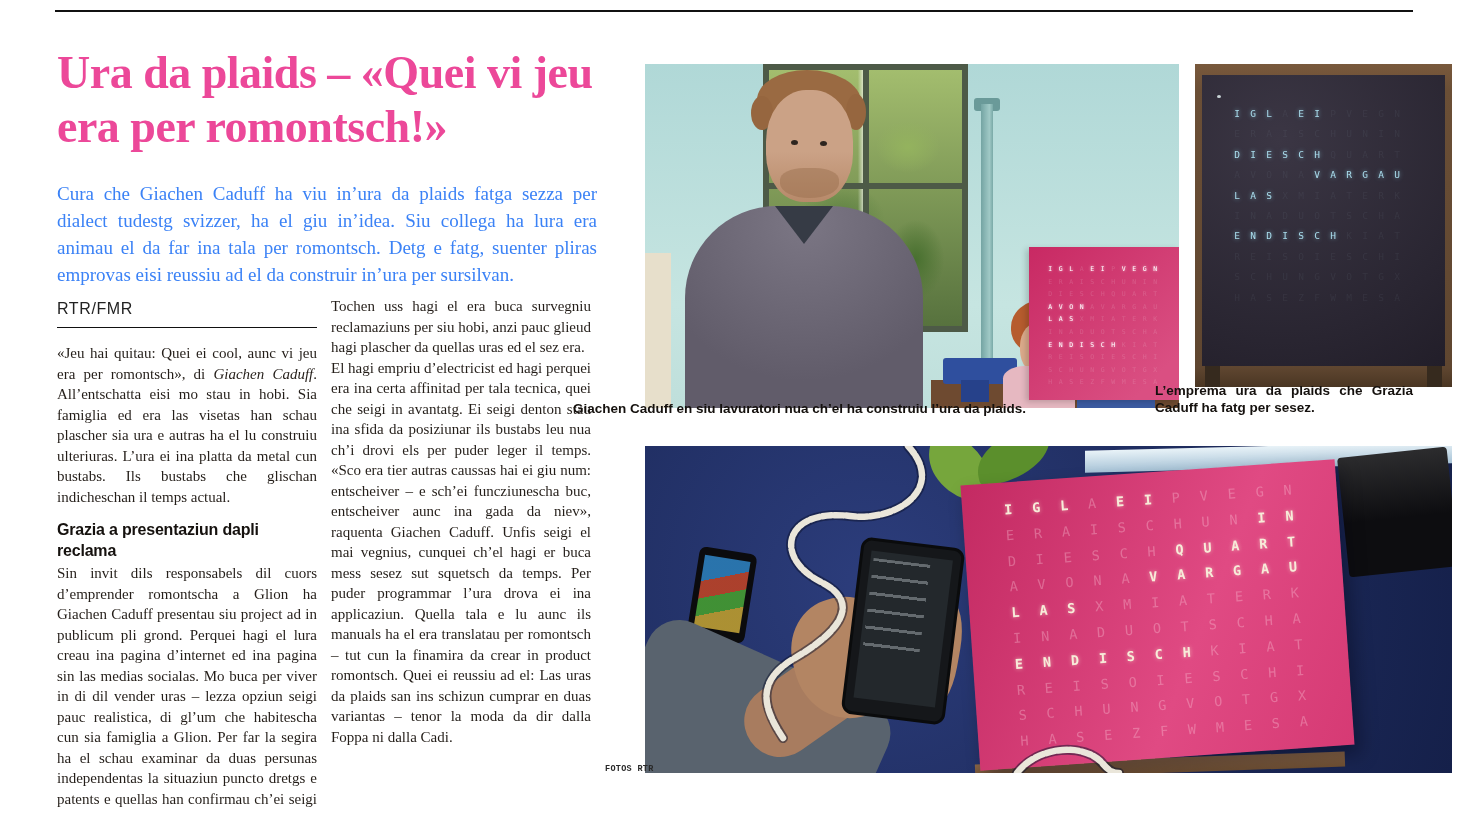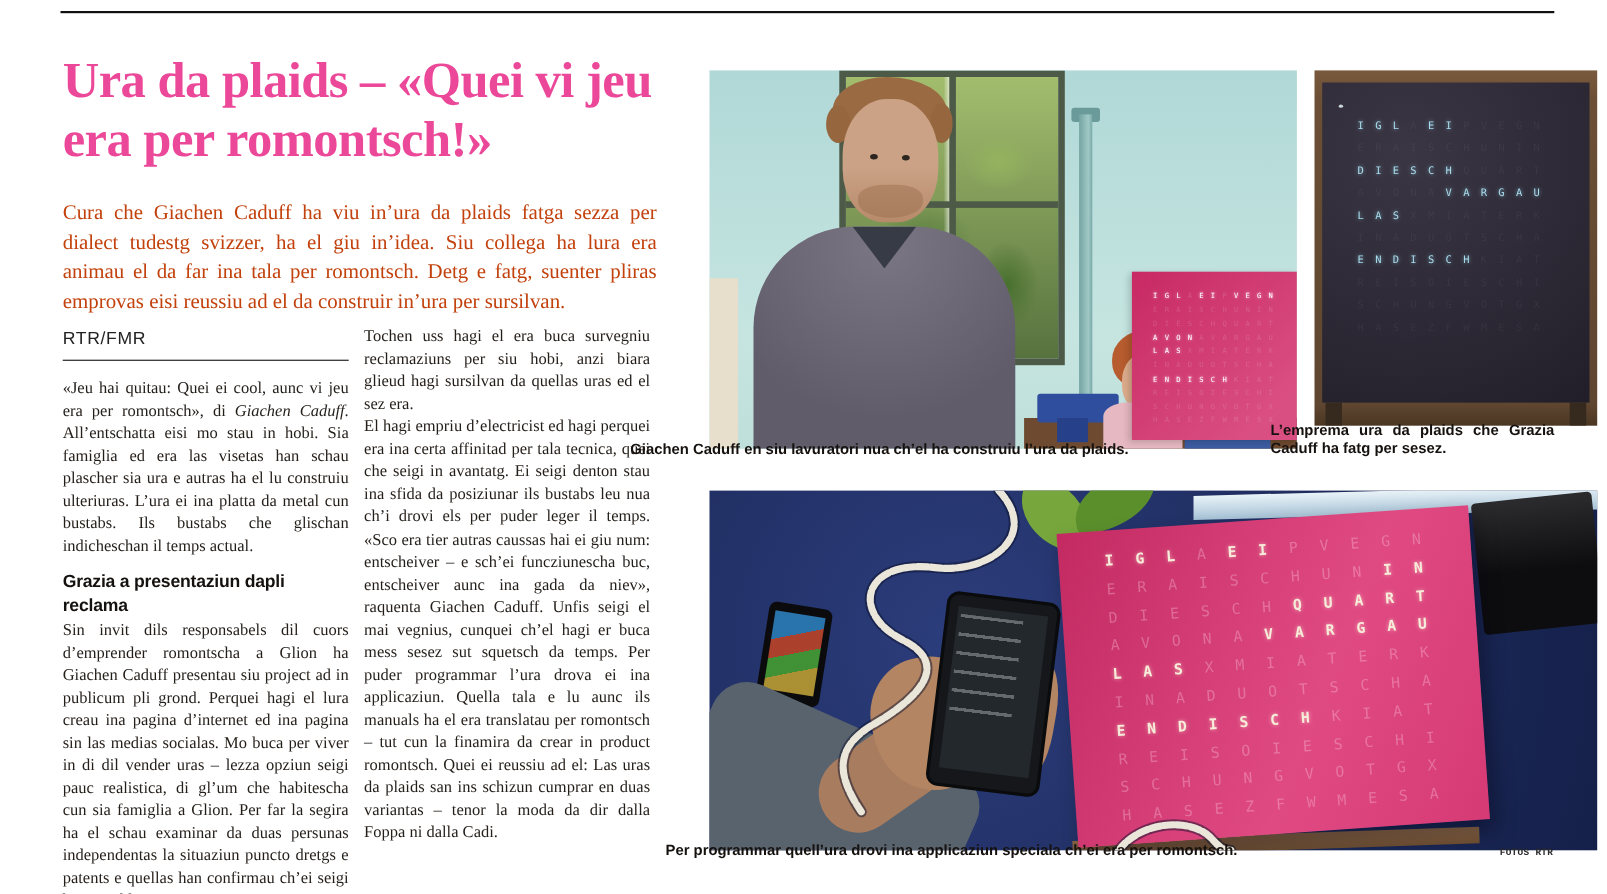--- a/index.html
+++ b/index.html
@@ -5,21 +5,21 @@
   html,body{margin:0;padding:0;background:#ffffff;}
   .page{position:relative;width:1461px;height:813px;background:#fff;overflow:hidden;
         font-family:"Liberation Serif",serif;color:#1a1512;}
   .abs{position:absolute;}
 
   .top-rule{left:55px;top:10px;width:1358px;height:2px;background:#111;}
 
   
   .headline{left:57px;top:46px;width:560px;font-size:46px;line-height:1.18;font-weight:bold;
             letter-spacing:-0.5px;color:#ec4899;margin:0;}
-  .lede{left:57px;top:180px;width:540px;font-size:19px;line-height:27px;color:#c2410c;
+  .lede{left:57px;top:180px;width:540px;font-size:19px;line-height:27px;color:#3b82f6;
         text-align:justify;margin:0;}
 
   
   .col{width:260px;font-size:15px;line-height:20.5px;text-align:justify;color:#241e19;}
   .col1{left:57px;top:299px;}
   .col2{left:331px;top:296px;}
   .byline{font-family:"Liberation Sans",sans-serif;font-size:16px;letter-spacing:0.6px;color:#222;}
   .byline-rule{width:100%;height:1.5px;background:#111;margin:7px 0 0 0;}
   .col p{margin:0;}
   .col .p-first{margin-top:15px;}
@@ -171,21 +171,21 @@
 
   <div class="abs col col1">
     <div class="byline">RTR/FMR</div>
     <div class="byline-rule"></div>
     <p class="p-first"><span>«Jeu hai quitau: Quei ei cool, aunc vi jeu era per romontsch», di </span><span class="italic">Giachen Caduff</span><span>. All’entschatta eisi mo stau in hobi. Sia famiglia ed era las visetas han schau plascher sia ura e autras ha el lu construiu ulteriuras. L’ura ei ina platta da metal cun bustabs. Ils bustabs che glischan indicheschan il temps actual.</span></p>
     <div class="subhead">Grazia a presentaziun dapli reclama</div>
     <p>Sin invit dils responsabels dil cuors d’emprender romontscha a Glion ha Giachen Caduff presentau siu project ad in publicum pli grond. Perquei hagi el lura creau ina pagina d’internet ed ina pagina sin las medias socialas. Mo buca per viver in di dil vender uras – lezza opziun seigi pauc realistica, di gl’um che habitescha cun sia famiglia a Glion. Per far la segira ha el schau examinar da duas persunas independentas la situaziun puncto dretgs e patents e quellas han confirmau ch’ei seigi buca problematic.</p>
   </div>
 
   <div class="abs col col2">
-    <p>Tochen uss hagi el era buca survegniu reclamaziuns per siu hobi, anzi biara glieud hagi sursilvan da quellas uras ed el sez era.</p>
+    <p>Tochen uss hagi el era buca survegniu reclamaziuns per siu hobi, anzi pauc glieud hagi plascher da quellas uras ed el sez era.</p>
     <p>El hagi empriu d’electricist ed hagi perquei era ina certa affinitad per tala tecnica, quei che seigi in avantatg. Ei seigi denton stau ina sfida da posiziunar ils bustabs leu nua ch’i drovi els per puder leger il temps. «Sco era tier autras caussas hai ei giu num: entscheiver – e sch’ei funcziunescha buc, entscheiver aunc ina gada da niev», raquenta Giachen Caduff. Unfis seigi el mai vegnius, cunquei ch’el hagi er buca mess sesez sut squetsch da temps. Per puder programmar l’ura drova ei ina applicaziun. Quella tala e lu aunc ils manuals ha el era translatau per romontsch – tut cun la finamira da crear in product romontsch. Quei ei reussiu ad el: Las uras da plaids san ins schizun cumprar en duas variantas – tenor la moda da dir dalla Foppa ni dalla Cadi.</p>
   </div>
 
   <figure class="abs photo photo1">
     <div class="abs p1-ledge"></div>
     <div class="abs p1-window"></div>
     <div class="abs p1-pipe-top"></div>
     <div class="abs p1-pipe"></div>
     <div class="abs p1-bench"></div>
     <div class="abs p1-vise"></div>
@@ -260,17 +260,16 @@
     <div class="abs p3-fingers"></div>
     <div class="abs p3-phone"></div>
     <svg class="abs p3-cable" viewBox="0 0 807 327">
       <path d="M 263 0 C 302 42, 252 76, 205 70 C 138 62, 128 112, 176 136 C 222 159, 186 191, 150 212 C 110 235, 118 262, 138 292" fill="none" stroke="rgba(12,18,44,.5)" stroke-width="10" stroke-linecap="round"></path>
       <path d="M 263 0 C 302 42, 252 76, 205 70 C 138 62, 128 112, 176 136 C 222 159, 186 191, 150 212 C 110 235, 118 262, 138 292" fill="none" stroke="#eae6da" stroke-width="6.5" stroke-dasharray="9 3" stroke-linecap="round"></path>
       <path d="M 372 327 C 392 300, 440 296, 458 318 C 466 327, 470 327, 474 327" fill="none" stroke="rgba(12,18,44,.5)" stroke-width="10" stroke-linecap="round"></path>
       <path d="M 372 327 C 392 300, 440 296, 458 318 C 466 327, 470 327, 474 327" fill="none" stroke="#eae6da" stroke-width="6.5" stroke-dasharray="9 3" stroke-linecap="round"></path>
     </svg>
   </figure>
   <div class="abs cap3row">
-    <div class="caption">Per programmar quell’ura drovi ina applicaziun speciala ch’ei era per romontsch.</div>
     <div class="credit">FOTOS RTR</div>
   </div>
 
 </div>
 
 </body></html>

